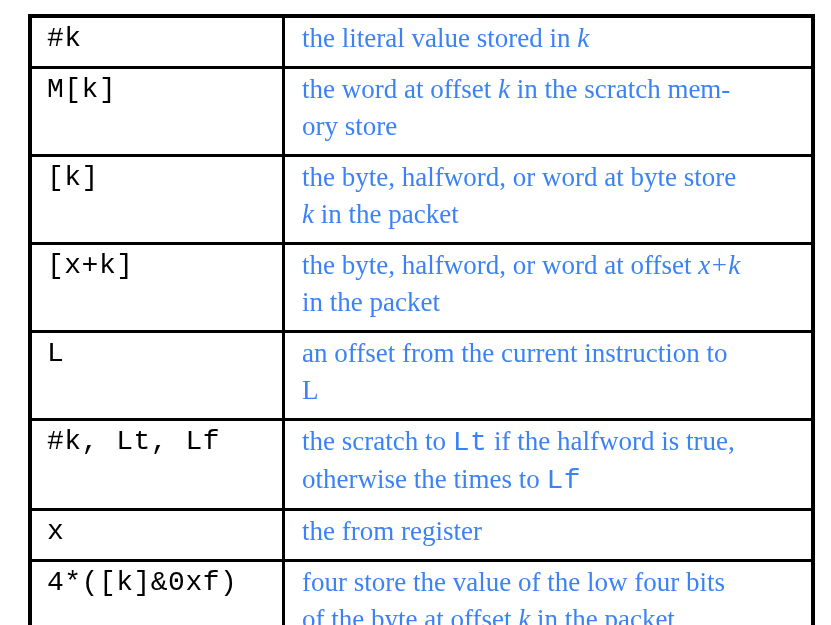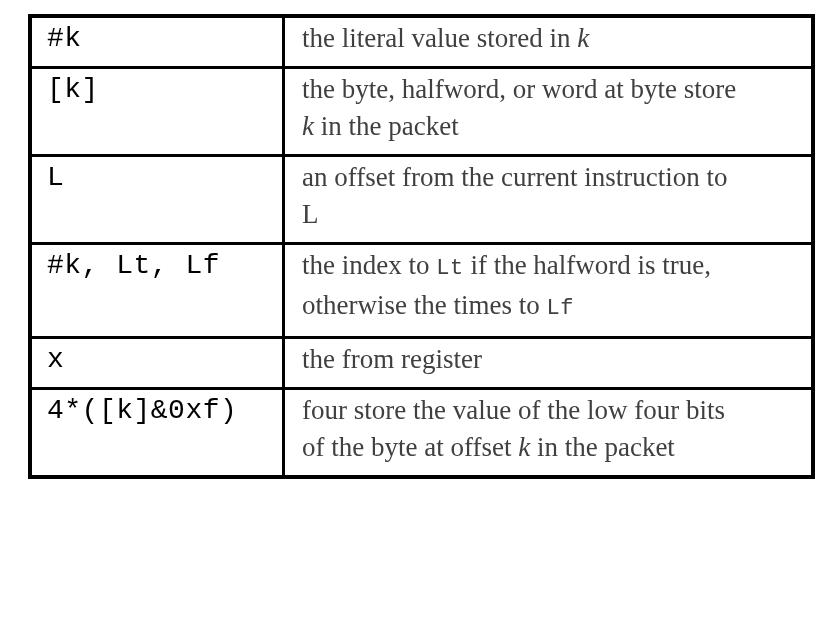--- a/index.html
+++ b/index.html
@@ -39,52 +39,60 @@
     color: #000000;
     white-space: nowrap;
     letter-spacing: 0.5px;
   }
   td.desc-cell {
     vertical-align: top;
     padding: 2px 6px 9px 17px;
     font-family: "Liberation Serif", "DejaVu Serif", serif;
     font-size: 27px;
     line-height: 37px;
-    color: #404040;
+    color: #3b82f6;
   }
   .seg-i {
     font-style: italic;
   }
   .seg-m {
     font-family: "Liberation Mono", "DejaVu Sans Mono", monospace;
-    font-size: 22px;
+    font-size: 28px;
     letter-spacing: 0.5px;
   }
 </style>
 </head>
 <body>
 
 <div class="page">
   <table class="notation">
     <tbody>
       <tr>
         <td class="code-cell"><span>#k</span></td>
         <td class="desc-cell"><span><span>the literal value stored in </span><span class="seg-i">k</span></span></td>
       </tr>
       <tr>
+        <td class="code-cell"><span>M[k]</span></td>
+        <td class="desc-cell"><span><span>the word at offset </span><span class="seg-i">k</span><span> in the scratch mem-</span><br><span>ory store</span></span></td>
+      </tr>
+      <tr>
         <td class="code-cell"><span>[k]</span></td>
         <td class="desc-cell"><span><span>the byte, halfword, or word at byte store</span><br><span class="seg-i">k</span><span> in the packet</span></span></td>
+      </tr>
+      <tr>
+        <td class="code-cell"><span>[x+k]</span></td>
+        <td class="desc-cell"><span><span>the byte, halfword, or word at offset </span><span class="seg-i">x+k</span><br><span>in the packet</span></span></td>
       </tr>
       <tr>
         <td class="code-cell"><span>L</span></td>
         <td class="desc-cell"><span><span>an offset from the current instruction to</span><br><span>L</span></span></td>
       </tr>
       <tr>
         <td class="code-cell"><span>#k, Lt, Lf</span></td>
-        <td class="desc-cell"><span><span>the index to </span><span class="seg-m">Lt</span><span> if the halfword is true,</span><br><span>otherwise the times to </span><span class="seg-m">Lf</span></span></td>
+        <td class="desc-cell"><span><span>the scratch to </span><span class="seg-m">Lt</span><span> if the halfword is true,</span><br><span>otherwise the times to </span><span class="seg-m">Lf</span></span></td>
       </tr>
       <tr>
         <td class="code-cell"><span>x</span></td>
         <td class="desc-cell"><span><span>the from register</span></span></td>
       </tr>
       <tr>
         <td class="code-cell"><span>4*([k]&amp;0xf)</span></td>
         <td class="desc-cell"><span><span>four store the value of the low four bits</span><br><span>of the byte at offset </span><span class="seg-i">k</span><span> in the packet</span></span></td>
       </tr>
     </tbody>

